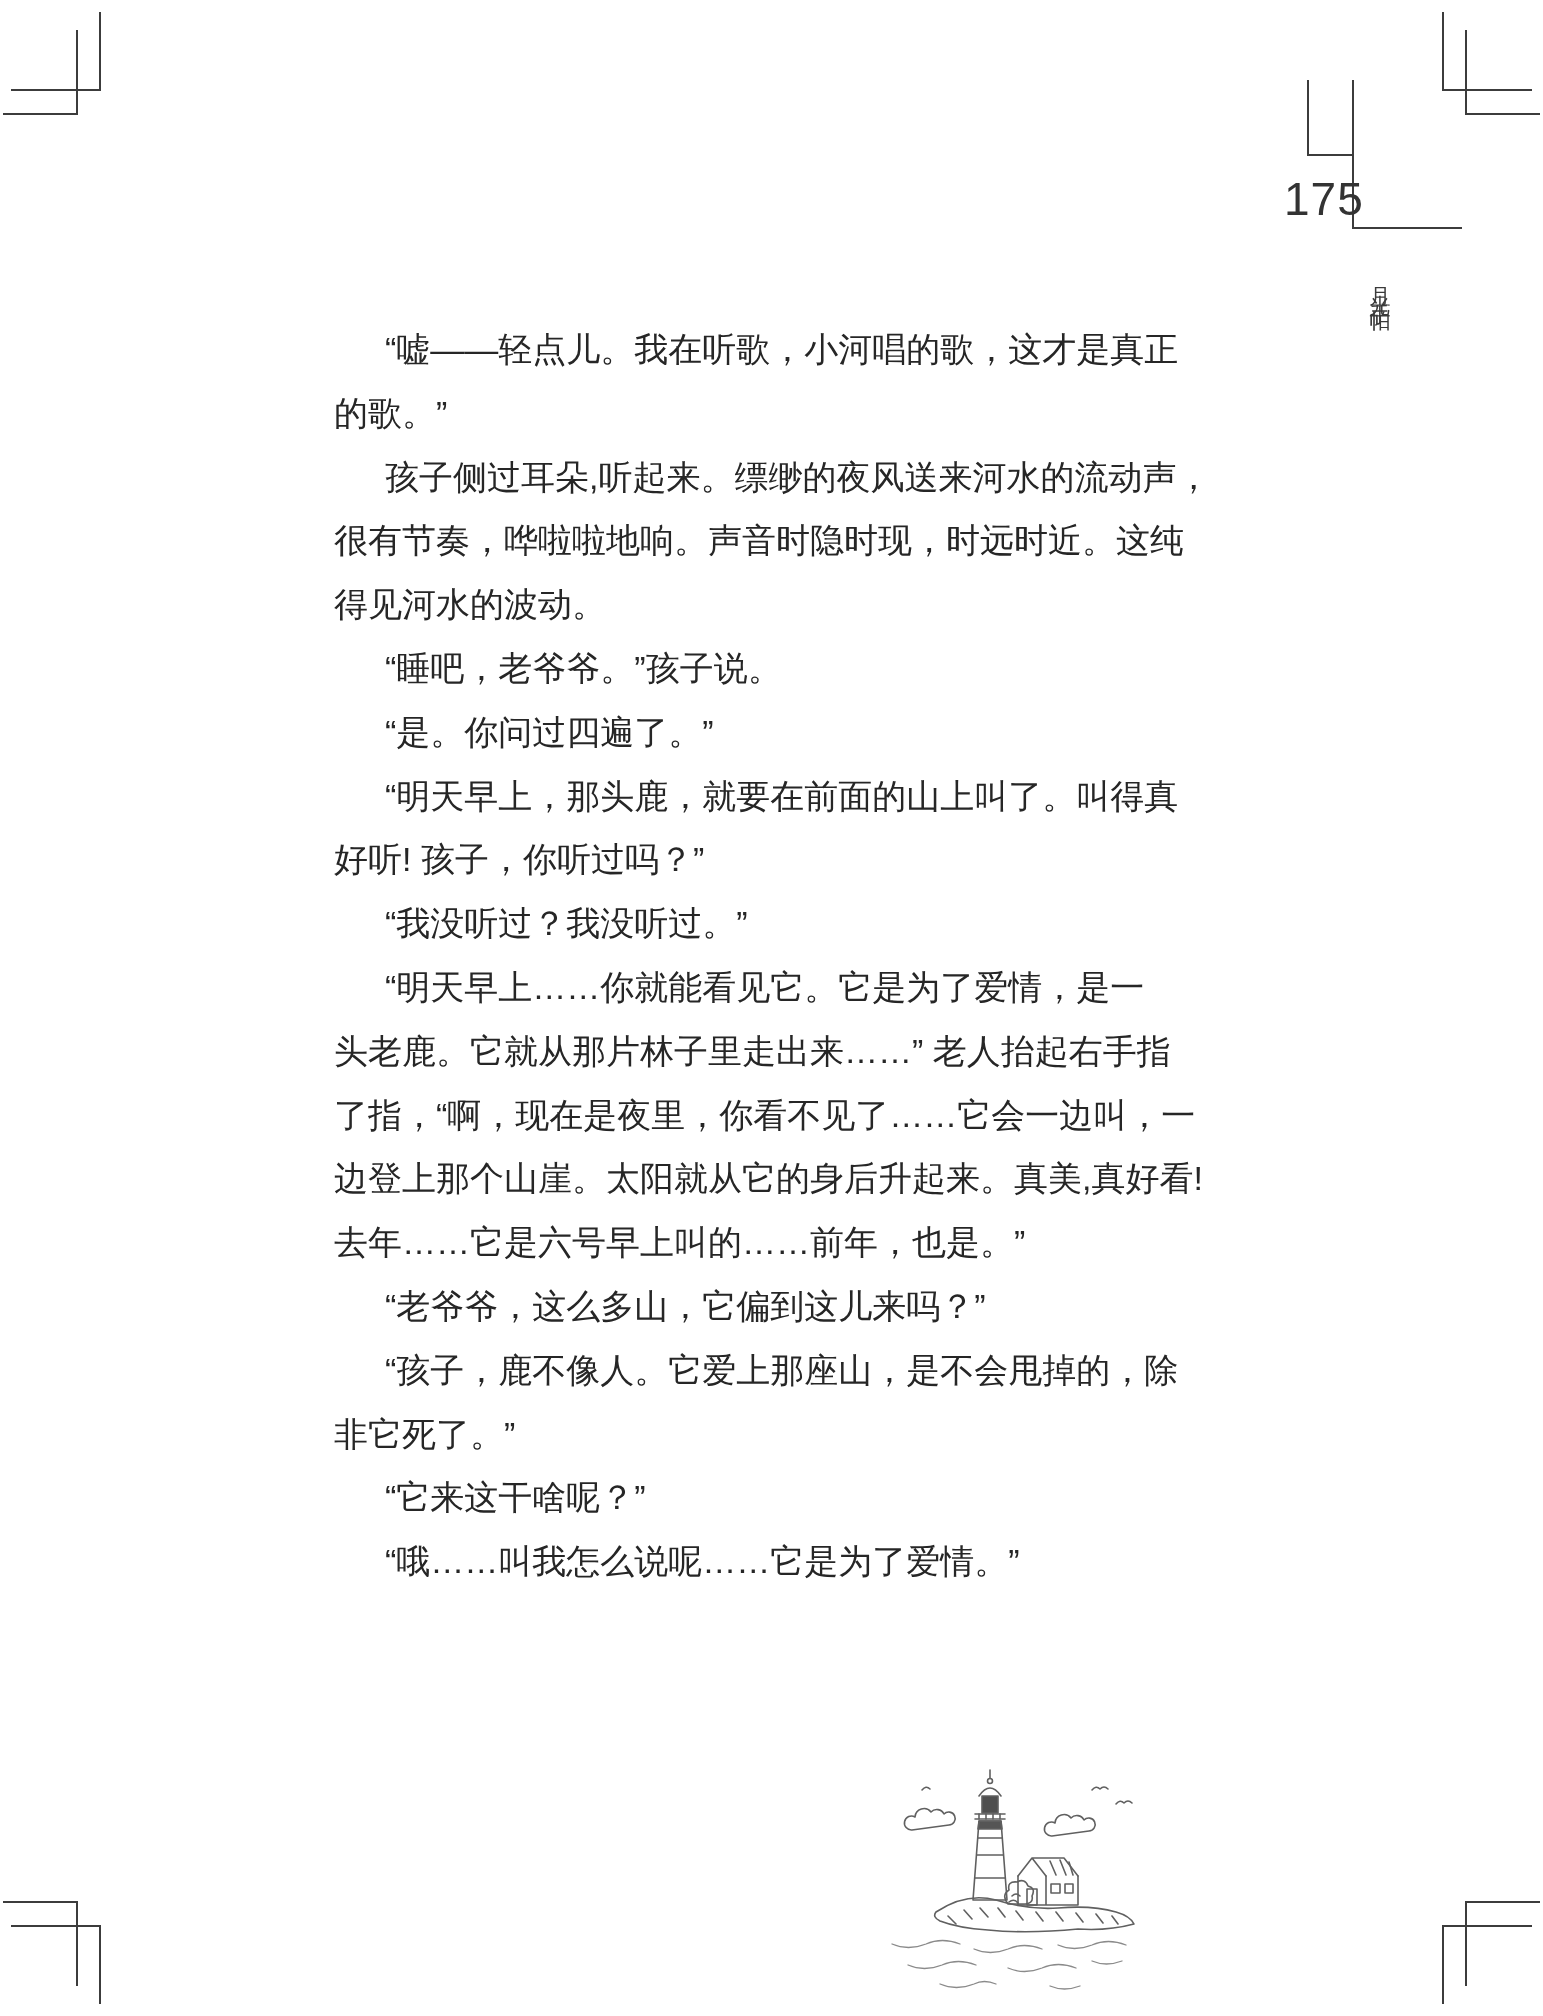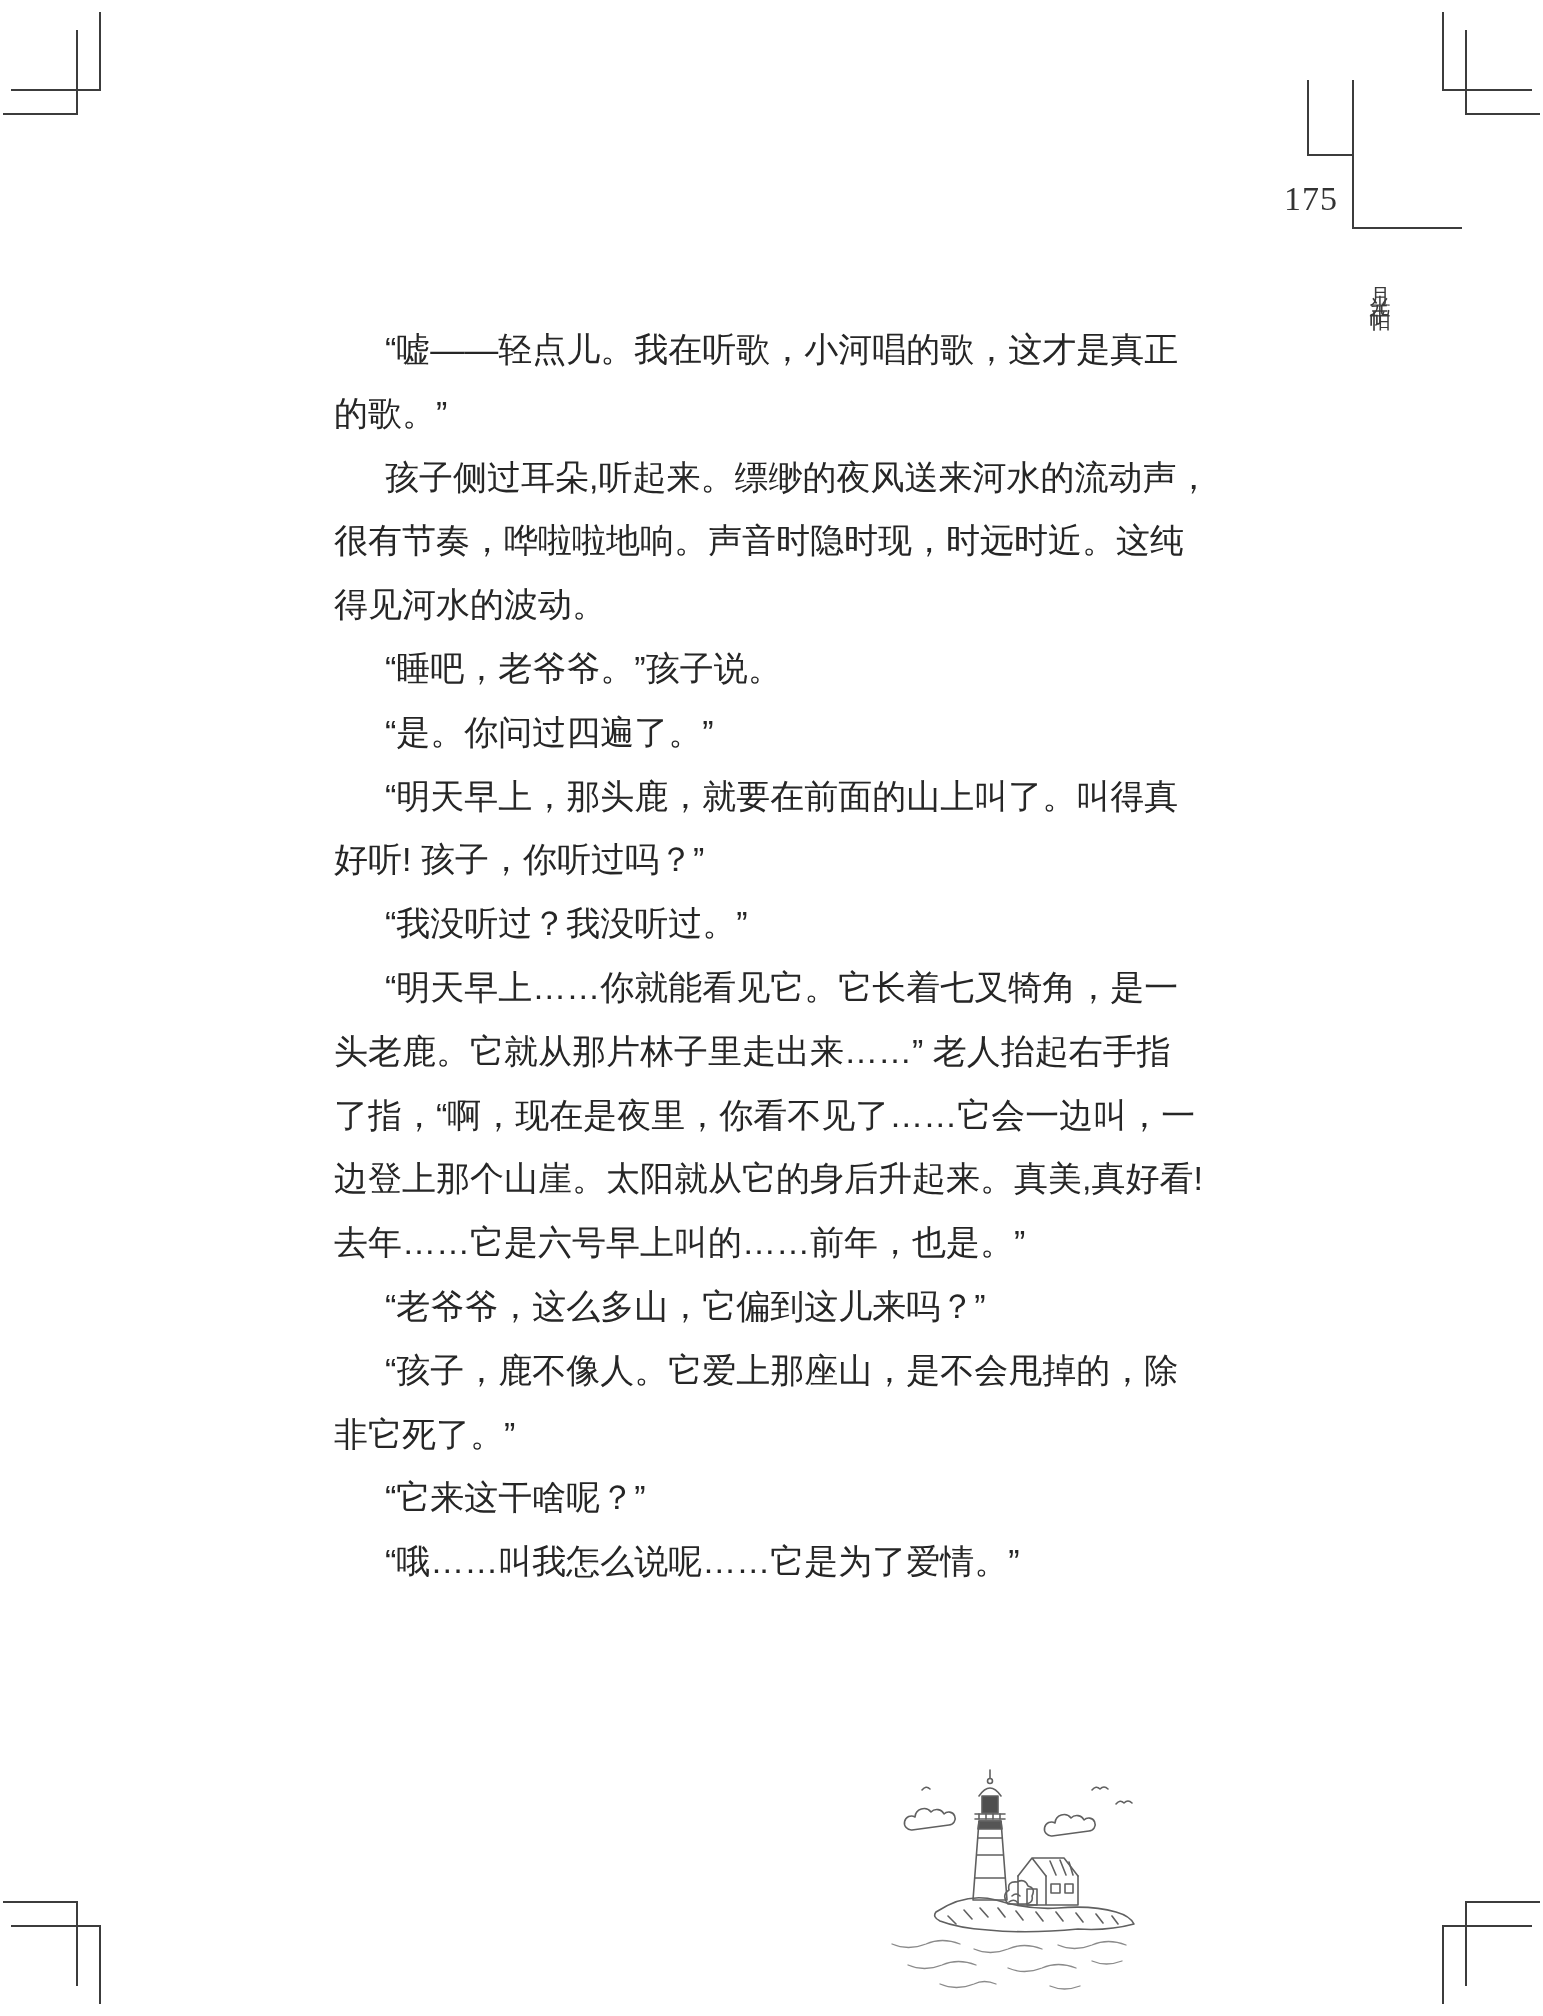--- a/index.html
+++ b/index.html
@@ -3,22 +3,22 @@
 <meta charset="utf-8">
 <style>
   html,body{margin:0;padding:0;}
   body{
     width:1543px;height:2016px;background:#ffffff;position:relative;
     font-family:"Liberation Sans","DejaVu Sans",sans-serif;overflow:hidden;
   }
   .marks{position:absolute;left:0;top:0;}
   .pagenum{
     position:absolute;left:1284px;top:180px;
-    font-family:Liberation Serif, serif;
-    font-size:34px;line-height:38px;color:#333333;letter-spacing:1px;
+    font-family:Liberation Sans, sans-serif;
+    font-size:46px;line-height:38px;color:#333333;letter-spacing:1px;
   }
   .vtitle{
     position:absolute;left:1366px;top:270px;
     writing-mode:vertical-rl;text-orientation:upright;
     font-size:21px;letter-spacing:8px;color:#3a3a3a;
   }
   .page-text{
     position:absolute;left:334px;top:318px;width:862px;
     color:#262626;font-size:34px;white-space:nowrap;
   }
@@ -57,21 +57,21 @@
     <div class="tline ind">“嘘——轻点儿。我在听歌，小河唱的歌，这才是真正</div>
     <div class="tline">的歌。”</div>
     <div class="tline ind">孩子侧过耳朵,听起来。缥缈的夜风送来河水的流动声，</div>
     <div class="tline">很有节奏，哗啦啦地响。声音时隐时现，时远时近。这纯</div>
     <div class="tline">得见河水的波动。</div>
     <div class="tline ind">“睡吧，老爷爷。”孩子说。</div>
     <div class="tline ind">“是。你问过四遍了。”</div>
     <div class="tline ind">“明天早上，那头鹿，就要在前面的山上叫了。叫得真</div>
     <div class="tline">好听! 孩子，你听过吗？”</div>
     <div class="tline ind">“我没听过？我没听过。”</div>
-    <div class="tline ind">“明天早上……你就能看见它。它长着七叉犄角，是一</div>
+    <div class="tline ind">“明天早上……你就能看见它。它是为了爱情，是一</div>
     <div class="tline">头老鹿。它就从那片林子里走出来……” 老人抬起右手指</div>
     <div class="tline">了指，“啊，现在是夜里，你看不见了……它会一边叫，一</div>
     <div class="tline">边登上那个山崖。太阳就从它的身后升起来。真美,真好看!</div>
     <div class="tline">去年……它是六号早上叫的……前年，也是。”</div>
     <div class="tline ind">“老爷爷，这么多山，它偏到这儿来吗？”</div>
     <div class="tline ind">“孩子，鹿不像人。它爱上那座山，是不会甩掉的，除</div>
     <div class="tline">非它死了。”</div>
     <div class="tline ind">“它来这干啥呢？”</div>
     <div class="tline ind">“哦……叫我怎么说呢……它是为了爱情。”</div>
   </div>

